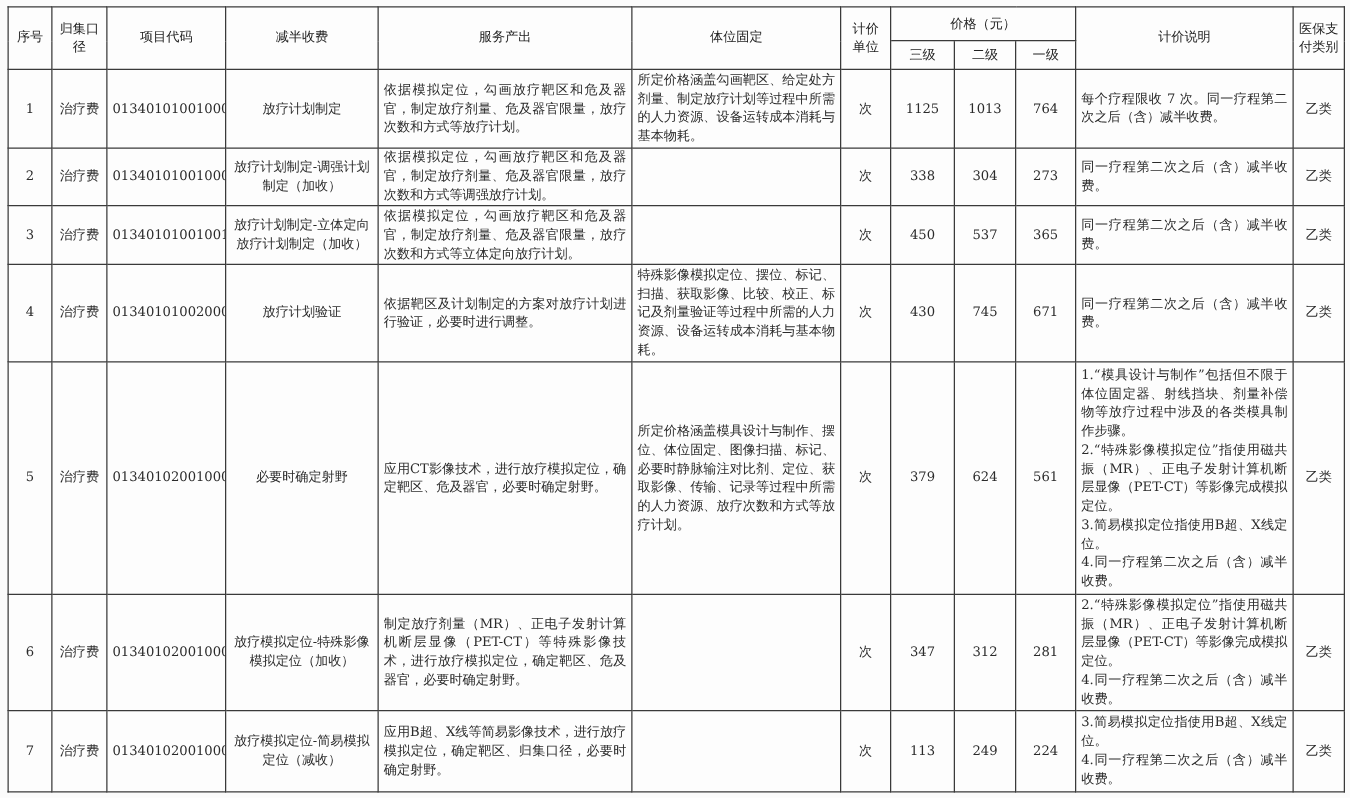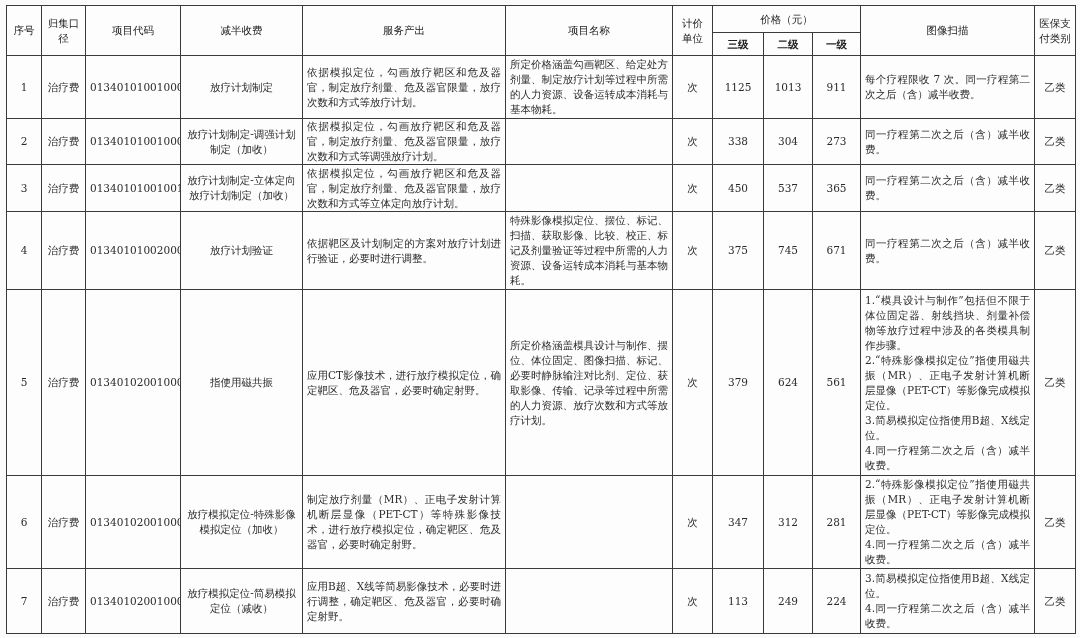--- a/index.html
+++ b/index.html
@@ -7,21 +7,21 @@
          font-family: "DejaVu Serif", "Liberation Serif", serif; color: #2b2b2b; }
   table.price-table { position: absolute; left: 6px; top: 5px; border-collapse: collapse;
          table-layout: fixed; width: 1069px; background: #fdfdfd; }
   table.price-table td, table.price-table th { border: 1px solid #3a3a3a; padding: 0 4px;
          font-size: 10.5px; line-height: 15px; vertical-align: middle; font-weight: normal; overflow: hidden; }
   th { font-family: "DejaVu Sans", "Liberation Sans", sans-serif; text-align: center; font-size: 10.5px; color: #222; }
   td.c { text-align: center; }
   td.l { text-align: justify; word-break: break-all; padding: 0 2px 0 3px; }
   .note-line { display: block; }
   tr.hdr1 th { height: 26px; }
-  tr.hdr2 th { height: 22px; font-weight: bold; }
+  tr.hdr2 th { height: 22px; }
 </style>
 </head>
 <body>
 
 <table class="price-table">
   <colgroup>
     <col style="width:35px">
       <col style="width:44px">
       <col style="width:95px">
       <col style="width:122px">
@@ -34,44 +34,44 @@
       <col style="width:174px">
       <col style="width:41px">
   </colgroup>
   <thead>
     <tr class="hdr1">
       <th rowspan="2">序号</th>
       <th rowspan="2">归集口径</th>
       <th rowspan="2">项目代码</th>
       <th rowspan="2">减半收费</th>
       <th rowspan="2">服务产出</th>
-      <th rowspan="2">项目名称</th>
+      <th rowspan="2">体位固定</th>
       <th rowspan="2">计价单位</th>
       <th colspan="3">价格（元）</th>
-      <th rowspan="2">图像扫描</th>
+      <th rowspan="2">计价说明</th>
       <th rowspan="2">医保支付类别</th>
     </tr>
     <tr class="hdr2">
       <th>三级</th>
       <th>二级</th>
       <th>一级</th>
     </tr>
   </thead>
   <tbody id="tbody">
       <tr style="height: 63px;">
         <td class="c">1</td>
         <td class="c">治疗费</td>
         <td class="c">013401010010000</td>
         <td class="c">放疗计划制定</td>
         <td class="l">依据模拟定位，勾画放疗靶区和危及器官，制定放疗剂量、危及器官限量，放疗次数和方式等放疗计划。</td>
         <td class="l">所定价格涵盖勾画靶区、给定处方剂量、制定放疗计划等过程中所需的人力资源、设备运转成本消耗与基本物耗。</td>
         <td class="c">次</td>
         <td class="c">1125</td>
         <td class="c">1013</td>
-        <td class="c">911</td>
+        <td class="c">764</td>
         <td class="l">
           <span class="note-line">每个疗程限收 7 次。同一疗程第二次之后（含）减半收费。</span>
         </td>
         <td class="c">乙类</td>
       </tr>
       <tr style="height: 45px;">
         <td class="c">2</td>
         <td class="c">治疗费</td>
         <td class="c">013401010010001</td>
         <td class="c">放疗计划制定-调强计划制定（加收）</td>
@@ -103,33 +103,33 @@
         <td class="c">乙类</td>
       </tr>
       <tr style="height: 78px;">
         <td class="c">4</td>
         <td class="c">治疗费</td>
         <td class="c">013401010020000</td>
         <td class="c">放疗计划验证</td>
         <td class="l">依据靶区及计划制定的方案对放疗计划进行验证，必要时进行调整。</td>
         <td class="l">特殊影像模拟定位、摆位、标记、扫描、获取影像、比较、校正、标记及剂量验证等过程中所需的人力资源、设备运转成本消耗与基本物耗。</td>
         <td class="c">次</td>
-        <td class="c">375</td>
+        <td class="c">430</td>
         <td class="c">745</td>
         <td class="c">671</td>
         <td class="l">
           <span class="note-line">同一疗程第二次之后（含）减半收费。</span>
         </td>
         <td class="c">乙类</td>
       </tr>
       <tr style="height: 186px;">
         <td class="c">5</td>
         <td class="c">治疗费</td>
         <td class="c">013401020010000</td>
-        <td class="c">指使用磁共振</td>
+        <td class="c">必要时确定射野</td>
         <td class="l">应用CT影像技术，进行放疗模拟定位，确定靶区、危及器官，必要时确定射野。</td>
         <td class="l">所定价格涵盖模具设计与制作、摆位、体位固定、图像扫描、标记、必要时静脉输注对比剂、定位、获取影像、传输、记录等过程中所需的人力资源、放疗次数和方式等放疗计划。</td>
         <td class="c">次</td>
         <td class="c">379</td>
         <td class="c">624</td>
         <td class="c">561</td>
         <td class="l">
           <span class="note-line">1.“模具设计与制作”包括但不限于体位固定器、射线挡块、剂量补偿物等放疗过程中涉及的各类模具制作步骤。</span>
           <span class="note-line">2.“特殊影像模拟定位”指使用磁共振（MR）、正电子发射计算机断层显像（PET-CT）等影像完成模拟定位。</span>
           <span class="note-line">3.简易模拟定位指使用B超、X线定位。</span>
@@ -152,21 +152,21 @@
           <span class="note-line">2.“特殊影像模拟定位”指使用磁共振（MR）、正电子发射计算机断层显像（PET-CT）等影像完成模拟定位。</span>
           <span class="note-line">4.同一疗程第二次之后（含）减半收费。</span>
         </td>
         <td class="c">乙类</td>
       </tr>
       <tr style="height: 65px;">
         <td class="c">7</td>
         <td class="c">治疗费</td>
         <td class="c">013401020010002</td>
         <td class="c">放疗模拟定位-简易模拟定位（减收）</td>
-        <td class="l">应用B超、X线等简易影像技术，必要时进行调整，确定靶区、危及器官，必要时确定射野。</td>
+        <td class="l">应用B超、X线等简易影像技术，进行放疗模拟定位，确定靶区、归集口径，必要时确定射野。</td>
         <td class="l"></td>
         <td class="c">次</td>
         <td class="c">113</td>
         <td class="c">249</td>
         <td class="c">224</td>
         <td class="l">
           <span class="note-line">3.简易模拟定位指使用B超、X线定位。</span>
           <span class="note-line">4.同一疗程第二次之后（含）减半收费。</span>
         </td>
         <td class="c">乙类</td>

